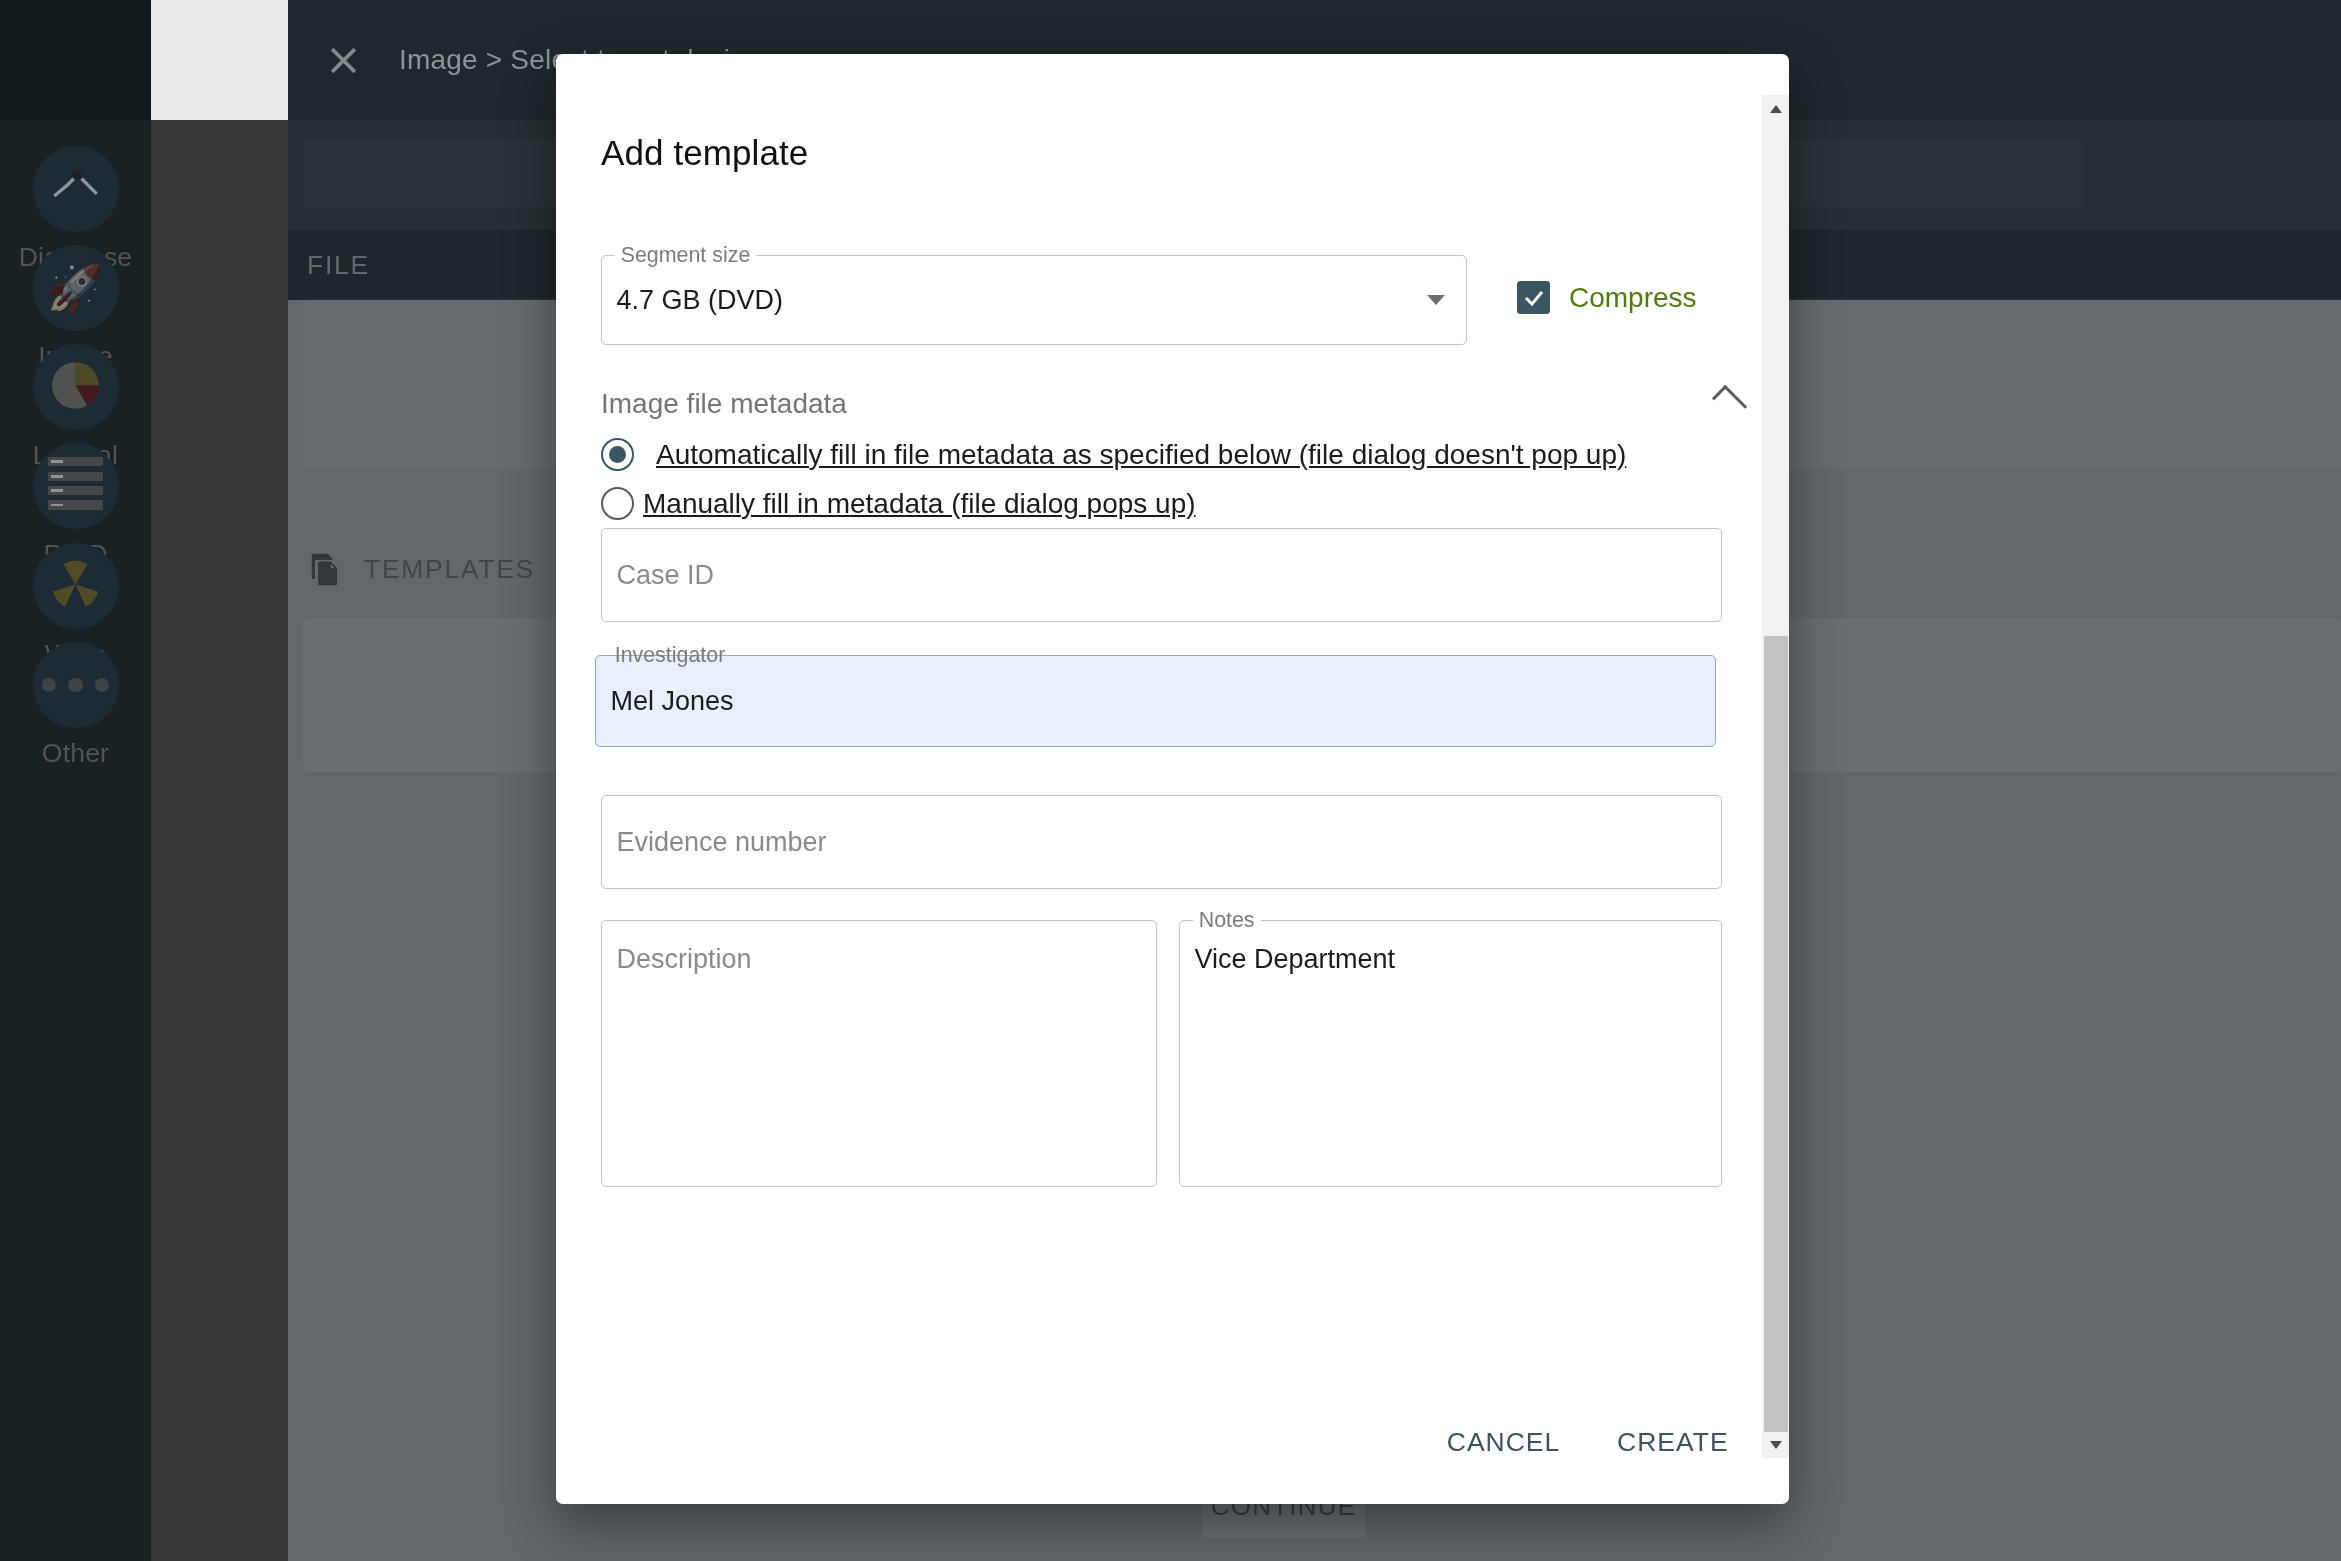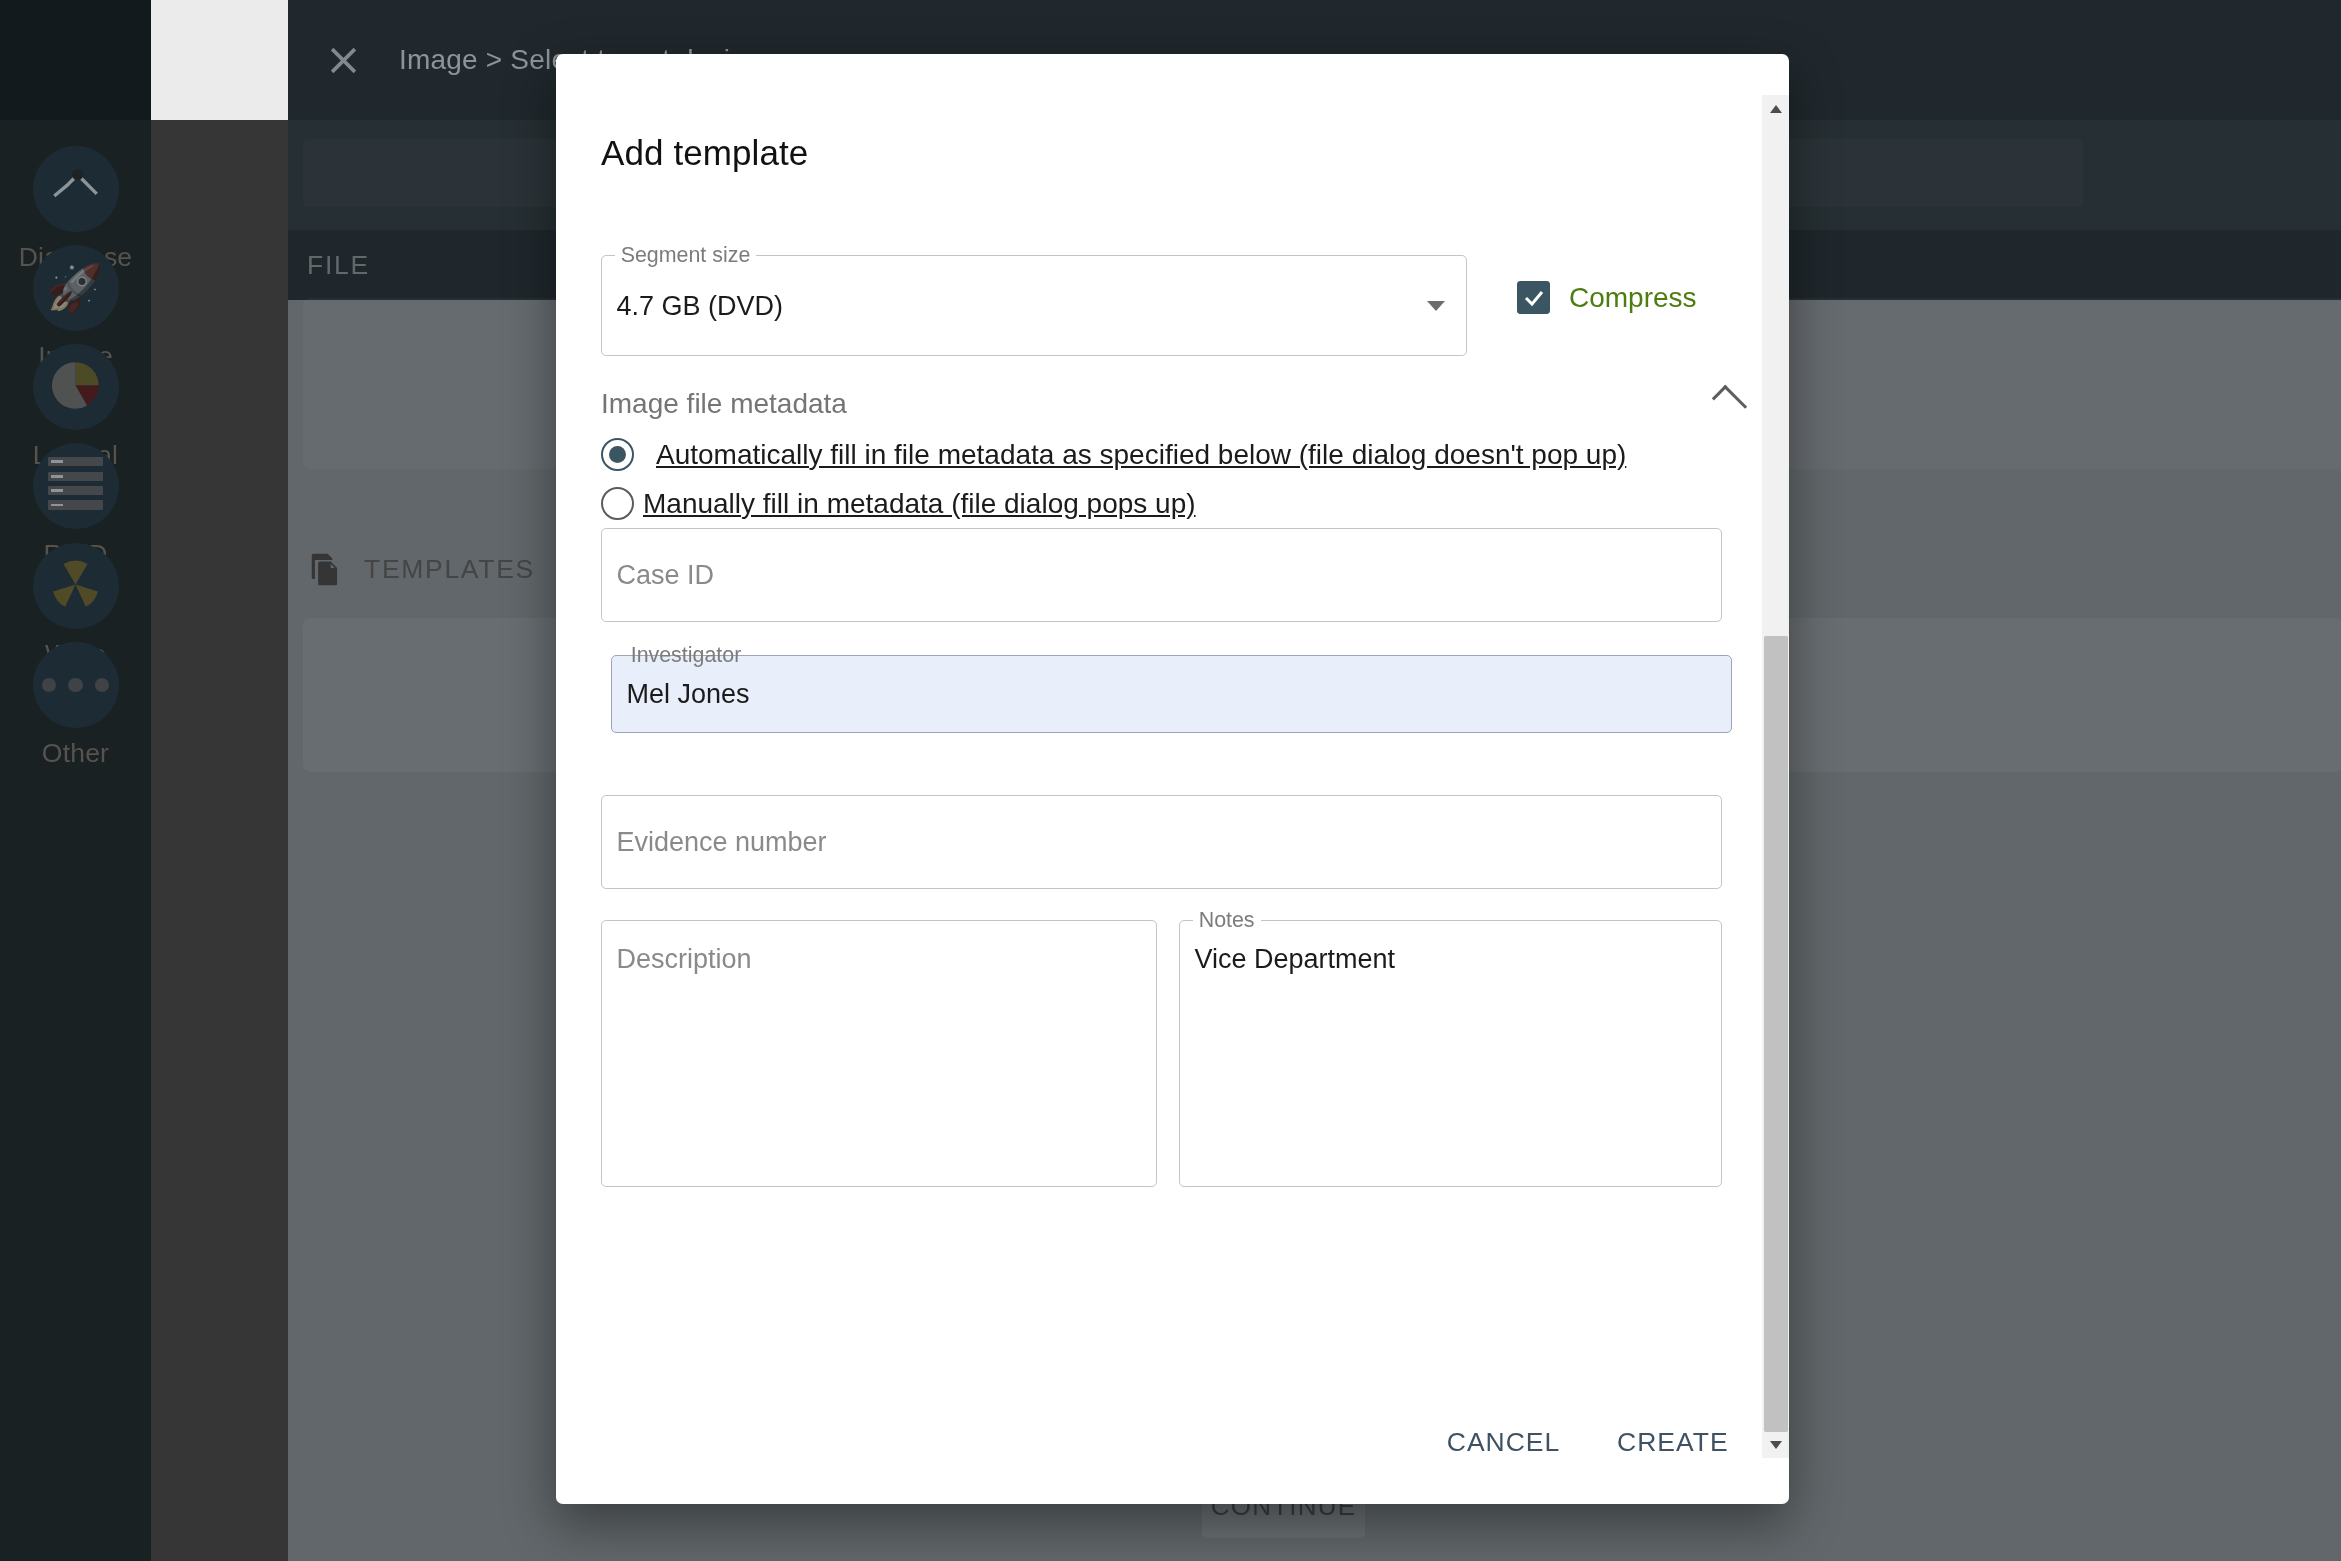--- a/index.html
+++ b/index.html
@@ -180,21 +180,21 @@
     position: absolute; left: 15.4px; top: 50%; transform: translateY(-50%);
     font-size: 27px; color: #8a8a8a;
   }
   .ofield .ta-val {
     position: absolute; left: 15.4px; top: 24px; font-size: 27px; color: #1b1b1b;
   }
   .ofield .ta-ph {
     position: absolute; left: 15.4px; top: 24px; font-size: 27px; color: #8a8a8a;
   }
 
-  .seg-field { left: 45px; top: 64px; width: 866px; height: 101px; }
+  .seg-field { left: 45px; top: 64px; width: 866px; height: 90px; }
   .seg-arrow {
     position: absolute; right: 22px; top: 50%; transform: translateY(-50%);
     width: 0; height: 0; border-left: 9.4px solid transparent;
     border-right: 9.4px solid transparent; border-top: 10.3px solid #6d6d6d;
   }
 
   .compress-wrap {
     position: absolute; left: 961px; top: 90px;
     display: flex; align-items: center; gap: 19px;
   }
@@ -220,21 +220,21 @@
   .radio-row.r2 { top: 296px; gap: 9px; }
   .rad {
     width: 33px; height: 33px; border-radius: 50%; border: 2.6px solid #3b5563;
     display: flex; align-items: center; justify-content: center; flex: none;
   }
   .rad.off { border-color: #5b5b5b; }
   .rad .dot { width: 17px; height: 17px; border-radius: 50%; background: #3b5563; }
   .radio-label { font-size: 28px; color: #1b1b1b; text-decoration: underline; }
 
   .f-case { left: 45px; top: 337px; width: 1121px; height: 94px; }
-  .f-inv  { left: 55px; top: 464px; width: 1121px; height: 78px; }
+  .f-inv  { left: 39px; top: 464px; width: 1121px; height: 92px; }
   .f-evid { left: 45px; top: 604px; width: 1121px; height: 94px; }
   .f-desc { left: 45px; top: 729px; width: 556px; height: 267px; }
   .f-notes{ left: 623px; top: 729px; width: 543px; height: 267px; }
 
   
   .sb-track {
     position: absolute; right: 0; top: 41px; width: 27px; height: 1363px;
     background: #f1f1f1;
   }
   .sb-up, .sb-dn {

